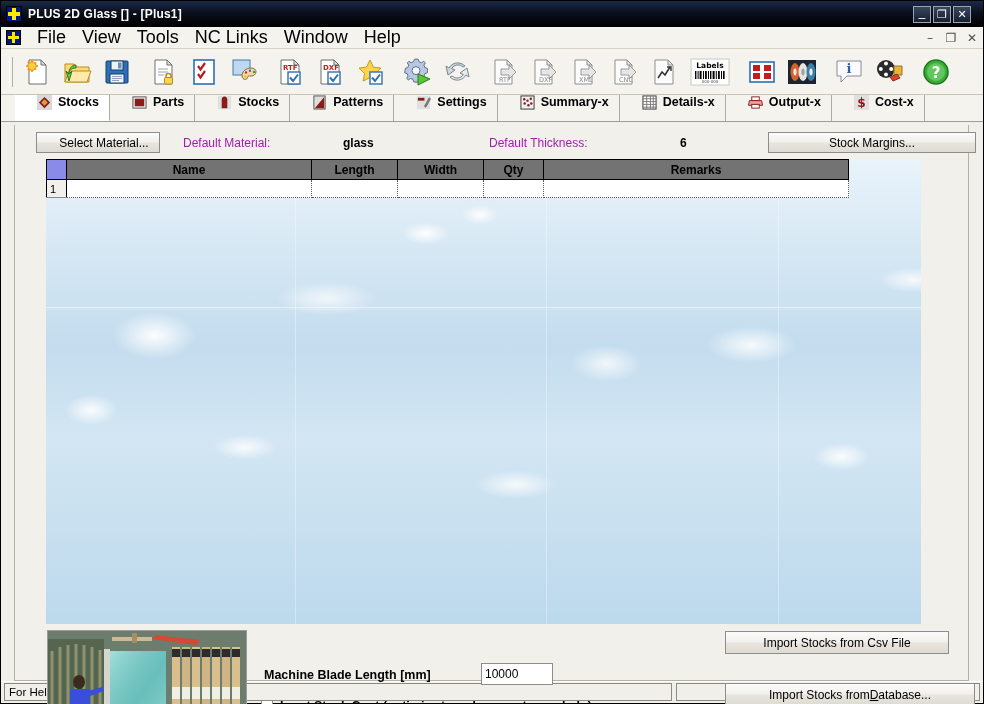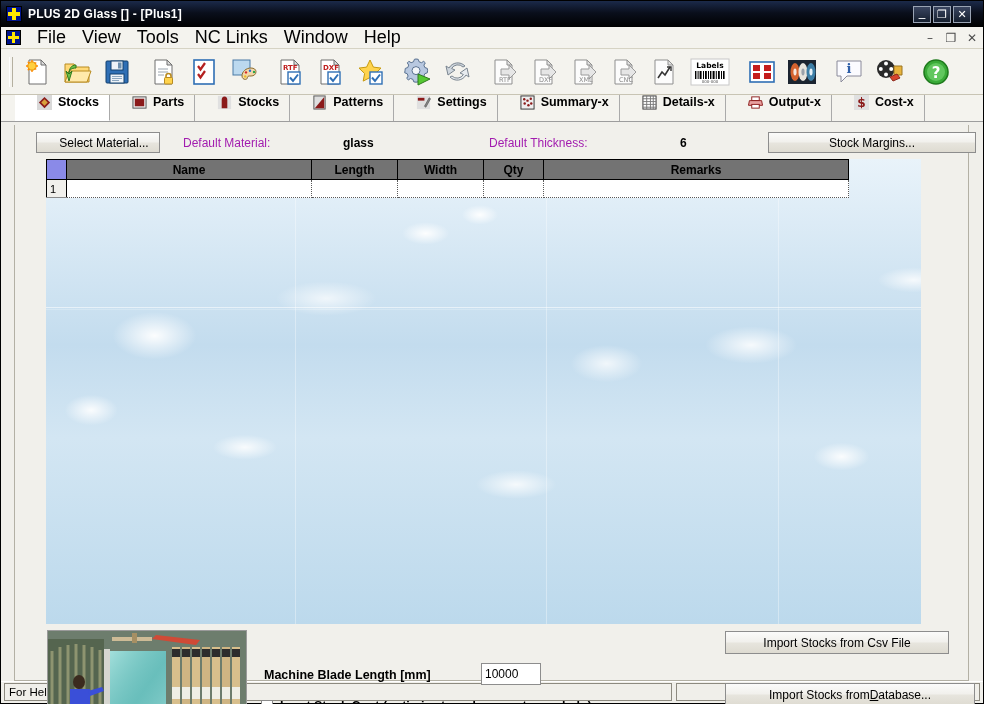--- a/index.html
+++ b/index.html
@@ -687,21 +687,21 @@
             <ellipse cx="31" cy="51" rx="6" ry="7" fill="#3b2b1f"></ellipse>
             <path d="M22 58h20v34H22z" fill="#2f3fd0"></path>
             <path d="M22 58h20v34H22z" fill="#3a4fd8"></path>
             <path d="M40 60l14 -4 2 4-14 5z" fill="#3a4fd8"></path>
             <path d="M24 90h16v22H24z" fill="#3a4150"></path>
           </g>
         </svg>
       </div>
 
       <div class="lbl-b" style="position:absolute;left:249px;top:543px;font-size:12.5px;">Machine Blade Length [mm]</div>
-      <div class="txtbox" style="position:absolute;left:466px;top:538px;width:60px;height:22px;" title="">10000</div>
+      <div class="txtbox" style="position:absolute;left:466px;top:538px;width:72px;height:22px;" title="">10000</div>
 
       <div style="position:absolute;left:246px;top:574px;display:flex;align-items:center;gap:7px;">
         <span class="chk"></span>
         <span class="lbl-b" style="font-size:12.5px;">Input Stock Cost (optimize to reduce cost - see help)</span>
       </div>
 
       <div class="btn" style="position:absolute;left:710px;top:506px;width:224px;height:23px;">Import Stocks from Csv File</div>
       <div class="btn" style="position:absolute;left:710px;top:558px;width:250px;height:23px;">
         <span>Import Stocks from </span>
           <span class="underline-d">D</span>

